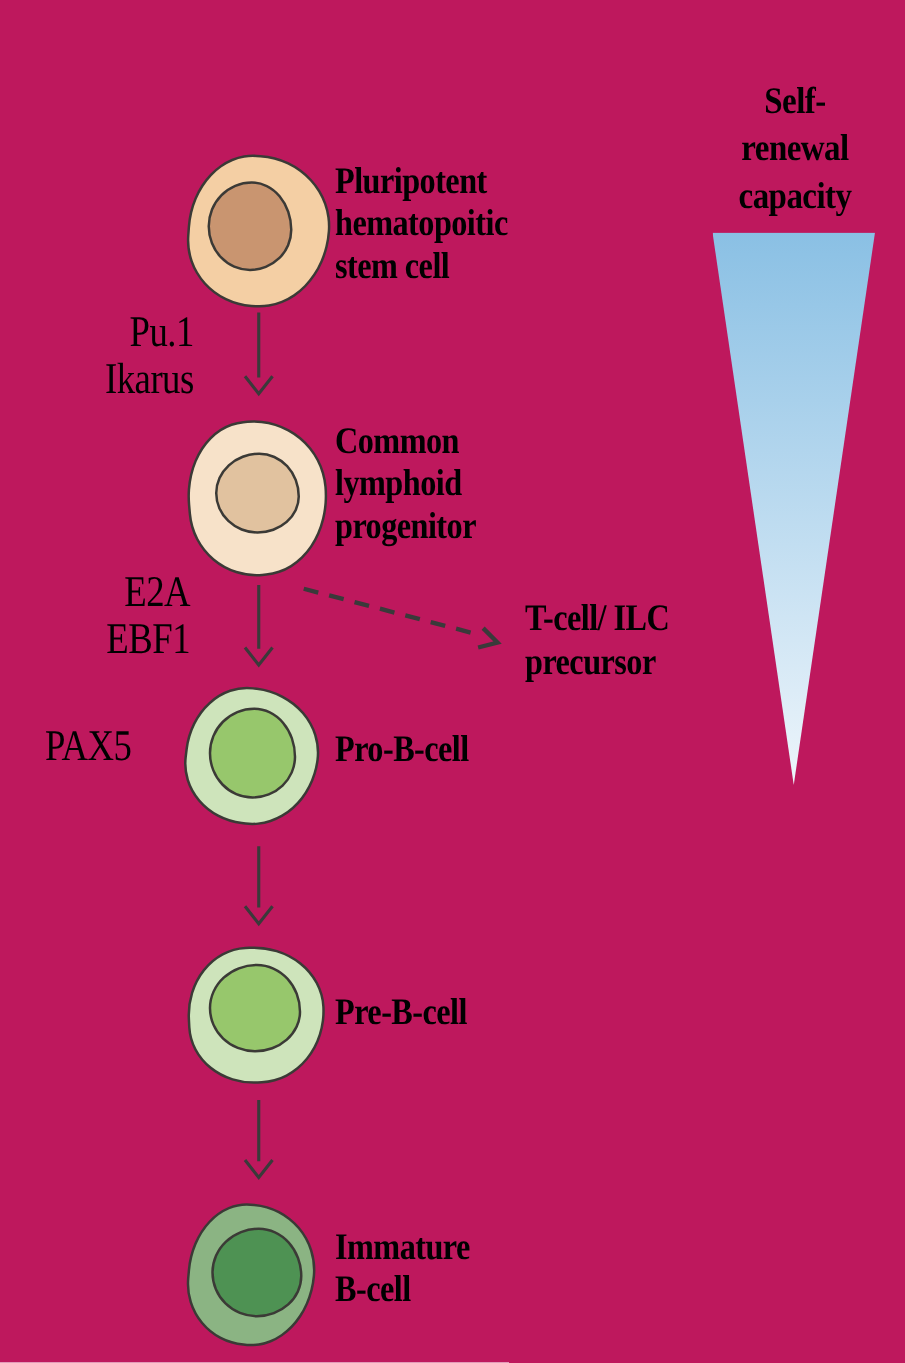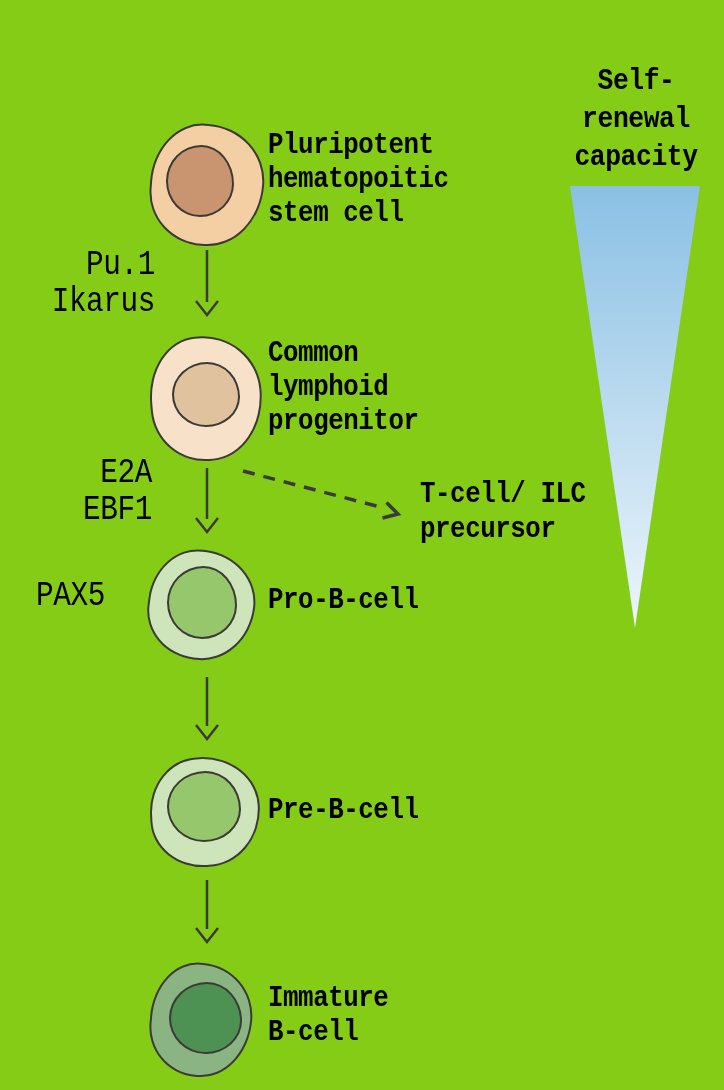--- a/index.html
+++ b/index.html
@@ -1,18 +1,18 @@
 <!DOCTYPE html>
 <html><head>
 <meta charset="utf-8">
 <style>
   html,body{margin:0;padding:0;background:#ffffff;}
   .canvas{
-    position:relative;width:724px;height:1090px;background:#84cc16;
-    font-family:Liberation Mono, monospace;overflow:hidden;color:#000;
+    position:relative;width:724px;height:1090px;background:#be185d;
+    font-family:Liberation Serif, serif;overflow:hidden;color:#000;
   }
   
   .stage-label{
     position:absolute;font-weight:bold;font-size:30px;line-height:34px;
     white-space:pre-line;letter-spacing:-0.5px;
     transform:scaleX(0.86);transform-origin:left top;
   }
   .factor-label{
     position:absolute;font-weight:normal;font-size:35px;line-height:37px;
     white-space:pre-line;text-align:right;letter-spacing:-0.5px;

